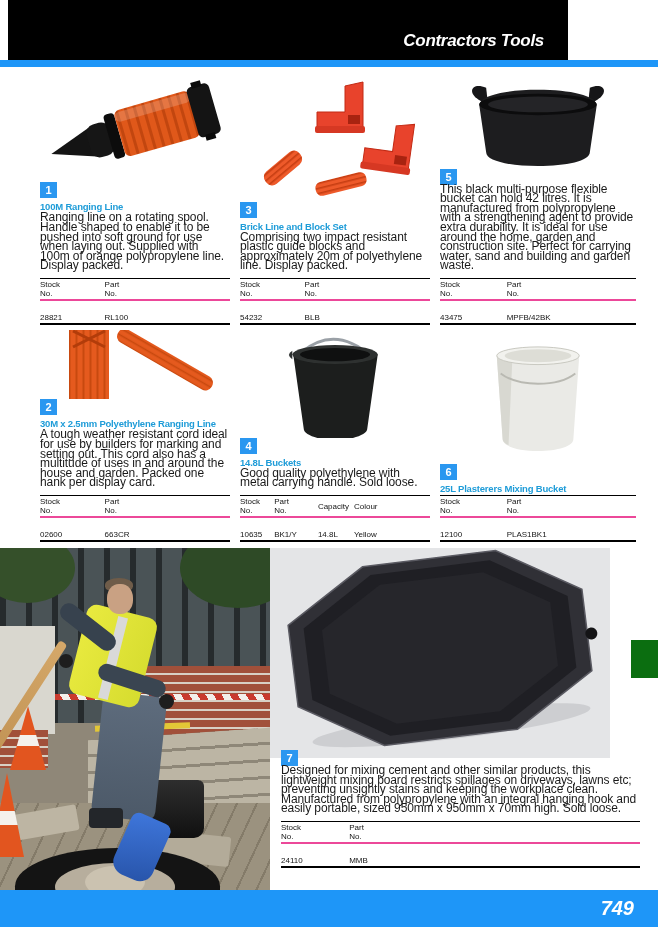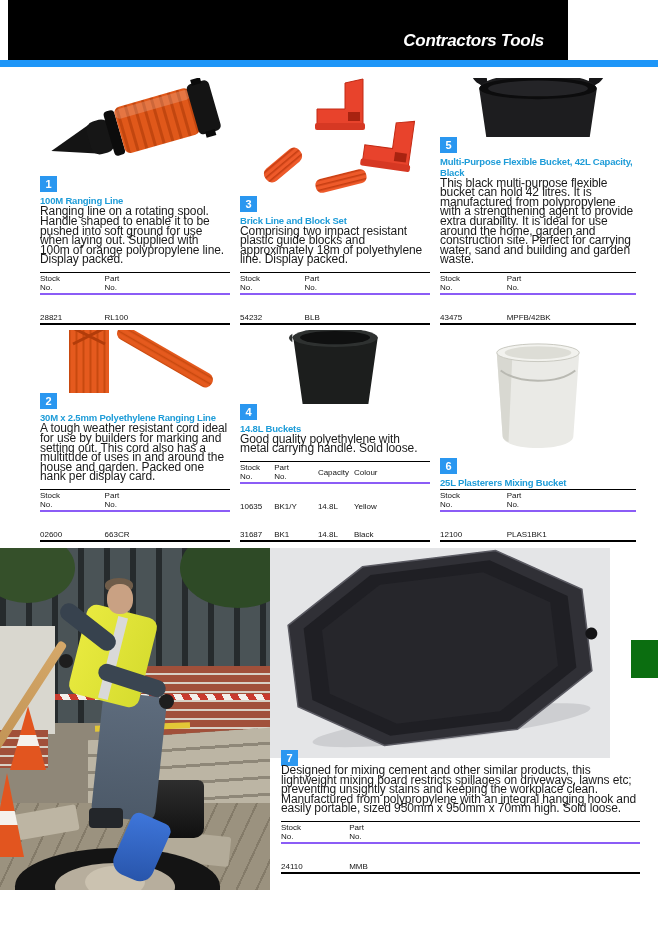--- a/index.html
+++ b/index.html
@@ -14,23 +14,23 @@
   .ftr-num{position:absolute;right:24px;top:7px;color:#fff;font-size:20px;font-weight:bold;font-style:italic;}
   .tab-green{position:absolute;right:0;top:640px;width:27px;height:38px;background:#0B6E10;}
 
   
   .card{position:absolute;display:flex;flex-direction:column;}
   .img-area{flex:1 1 auto;min-height:0;display:flex;align-items:center;justify-content:center;overflow:hidden;}
   .badge{width:17px;height:16px;background:#2A97F0;color:#fff;font-size:11px;font-weight:bold;text-align:center;line-height:16px;flex:0 0 auto;}
   .ptitle{margin:3px 0 1px;font-size:9.5px;font-weight:bold;color:#1E9CD8;letter-spacing:-0.2px;line-height:11px;}
   .pdesc{margin:0 0 7px;font-size:12px;line-height:9.6px;letter-spacing:-0.1px;color:#1a1a1a;}
   table.spec{width:100%;border-collapse:collapse;font-size:8px;margin-top:auto;flex:0 0 auto;}
-  table.spec th{text-align:left;font-weight:normal;border-top:1px solid #000;border-bottom:2px solid #8b5cf6;padding:1px 0;vertical-align:middle;}
+  table.spec th{text-align:left;font-weight:normal;border-top:1px solid #000;border-bottom:2px solid #ec4899;padding:1px 0;vertical-align:middle;}
   table.spec th div{line-height:9px;}
-  table.spec td{padding:18px 0 1px;line-height:9px;}
+  table.spec td{padding:12px 0 1px;line-height:9px;}
   table.spec tbody tr:last-child td{border-bottom:2px solid #000;}
   .cols2 th:first-child,.cols2 td:first-child{width:34%;}
   .cols4 th:nth-child(1),.cols4 td:nth-child(1){width:18%;}
   .cols4 th:nth-child(2),.cols4 td:nth-child(2){width:23%;}
   .cols4 th:nth-child(3),.cols4 td:nth-child(3){width:19%;}
   .wide th:first-child,.wide td:first-child{width:19%;}
 
   
   .board-area{position:absolute;left:270px;top:548px;width:340px;height:210px;background:#E4E5E7;display:flex;align-items:center;justify-content:center;}
   .p7-block{position:absolute;left:281px;top:750px;width:359px;}
@@ -147,21 +147,21 @@
         <g transform="translate(38,92) rotate(-40)">
             <rect x="-22" y="-8" width="44" height="16" rx="7" fill="url(#hankStripes)"></rect>
           </g>
         <g transform="translate(96,108) rotate(-14)">
             <rect x="-26" y="-7" width="52" height="14" rx="6" fill="url(#hankStripes)"></rect>
           </g>
       </svg>
     </div>
     <div class="badge">3</div>
     <h3 class="ptitle">Brick Line and Block Set</h3>
-    <p class="pdesc">Comprising two impact resistant plastic guide blocks and approximately 18m of polyethylene line. Display packed.</p>
+    <p class="pdesc">Comprising two impact resistant plastic guide blocks and approximately 20m of polyethylene line. Display packed.</p>
     <table class="spec cols2">
       <thead>
           <tr>
         <th>
               <div>Stock</div>
               <div>No.</div>
             </th>
         <th>
               <div>Part</div>
               <div>No.</div>
@@ -181,21 +181,20 @@
     <div class="img-area">
       <svg width="150" height="90" viewBox="0 0 150 92">
         <path d="M22,10 C8,4 2,14 14,22 L24,28 Z" fill="#161618"></path>
         <path d="M128,10 C142,4 148,14 136,22 L126,28 Z" fill="#161618"></path>
         <path d="M15,28 C15,18 42,12 75,12 C108,12 135,18 135,28 L128,76 C128,85 104,90 75,90 C46,90 22,85 22,76 Z" fill="#1d1d1f"></path>
         <ellipse cx="75" cy="27" rx="60" ry="11" fill="#0c0c0d"></ellipse>
         <ellipse cx="75" cy="27" rx="51" ry="8" fill="#242427"></ellipse>
       </svg>
     </div>
     <div class="badge">5</div>
-    <h3 class="ptitle">Multi-Purpose Flexible Bucket, 42L Capacity, Black</h3>
     <p class="pdesc">This black multi-purpose flexible bucket can hold 42 litres. It is manufactured from polypropylene with a strengthening agent to provide extra durability. It is ideal for use around the home, garden and construction site. Perfect for carrying water, sand and building and garden waste.</p>
     <table class="spec cols2">
       <thead>
           <tr>
         <th>
               <div>Stock</div>
               <div>No.</div>
             </th>
         <th>
               <div>Part</div>
@@ -288,26 +287,20 @@
               <div>Colour</div>
             </th>
       </tr>
         </thead>
       <tbody>
         <tr>
           <td>10635</td>
           <td>BK1/Y</td>
           <td>14.8L</td>
           <td>Yellow</td>
-        </tr>
-        <tr>
-          <td>31687</td>
-          <td>BK1</td>
-          <td>14.8L</td>
-          <td>Black</td>
         </tr>
       </tbody>
     </table>
   </section>
 
   <section class="card" style="left:440px;top:330px;width:196px;height:212px;">
     <div class="img-area">
       <svg width="100" height="110" viewBox="0 0 100 112">
         <path d="M8,14 L92,14 L86,99 C86,106 70,111 50,111 C30,111 14,106 14,99 Z" fill="#EAEAE6"></path>
         <path d="M8,14 L24,14 L20,105 C16,103 14,101 14,99 Z" fill="#D8D8D1"></path>
@@ -406,14 +399,17 @@
           <tr>
         <td>24110</td>
         <td>MMB</td>
       </tr>
         </tbody>
     </table>
   </div>
 
   <div class="tab-green"></div>
 
+  <div class="ftr">
+    <div class="ftr-num">749</div>
+  </div>
 
 </div>
 
 </body></html>

